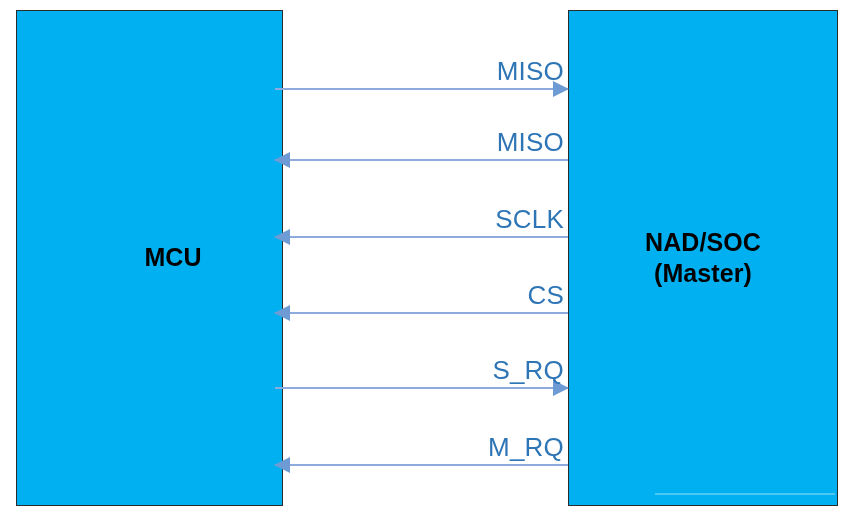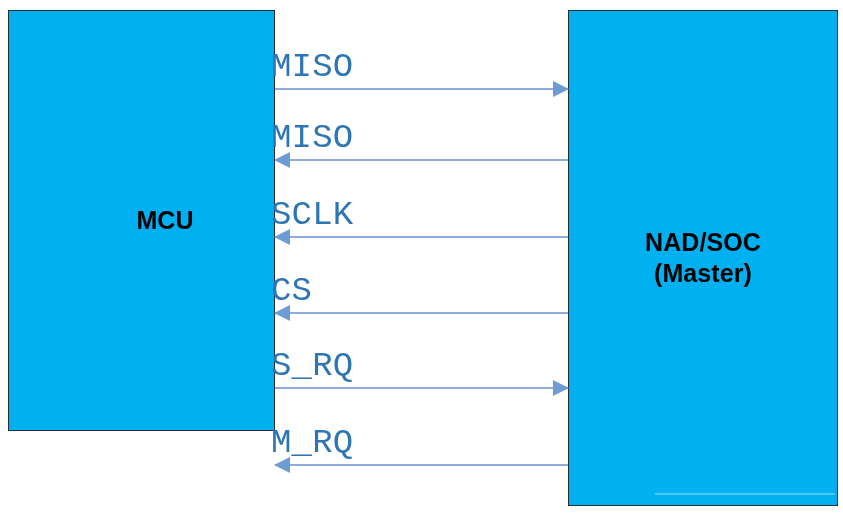--- a/index.html
+++ b/index.html
@@ -27,24 +27,24 @@
     align-items: center;
     justify-content: center;
     color: #000000;
     font-weight: bold;
     font-size: 25px;
     line-height: 1.26;
     letter-spacing: 0.1px;
     user-select: none;
   }
   #node-mcu {
-    left: 8px;
+    left: 16px;
     top: 10px;
     width: 267px;
-    height: 421px;
+    height: 496px;
     padding-left: 47px;
   }
   #node-nad {
     left: 568px;
     top: 10px;
     width: 270px;
     height: 496px;
   }
   .node-line { display: block; white-space: nowrap; }
 
@@ -79,27 +79,26 @@
   .signal.to-left .head {
     left: -1px;
     border-right: 16px solid #6E9BD4;
     border-left: 0;
   }
   .signal .label {
     position: absolute;
     left: 0;
     right: 0;
     bottom: 5px;
-    text-align: left;
+    text-align: right;
     color: #2E75B6;
-    font-size: 34px;
+    font-size: 26px;
     line-height: 1;
     letter-spacing: 0.2px;
     user-select: none;
-    font-family: Liberation Mono, monospace;
   }
   
   .signal .label span { position: relative; left: -4px; }
 
   #artifact-line {
     position: absolute;
     left: 655px;
     top: 493px;
     width: 180px;
     height: 2px;

